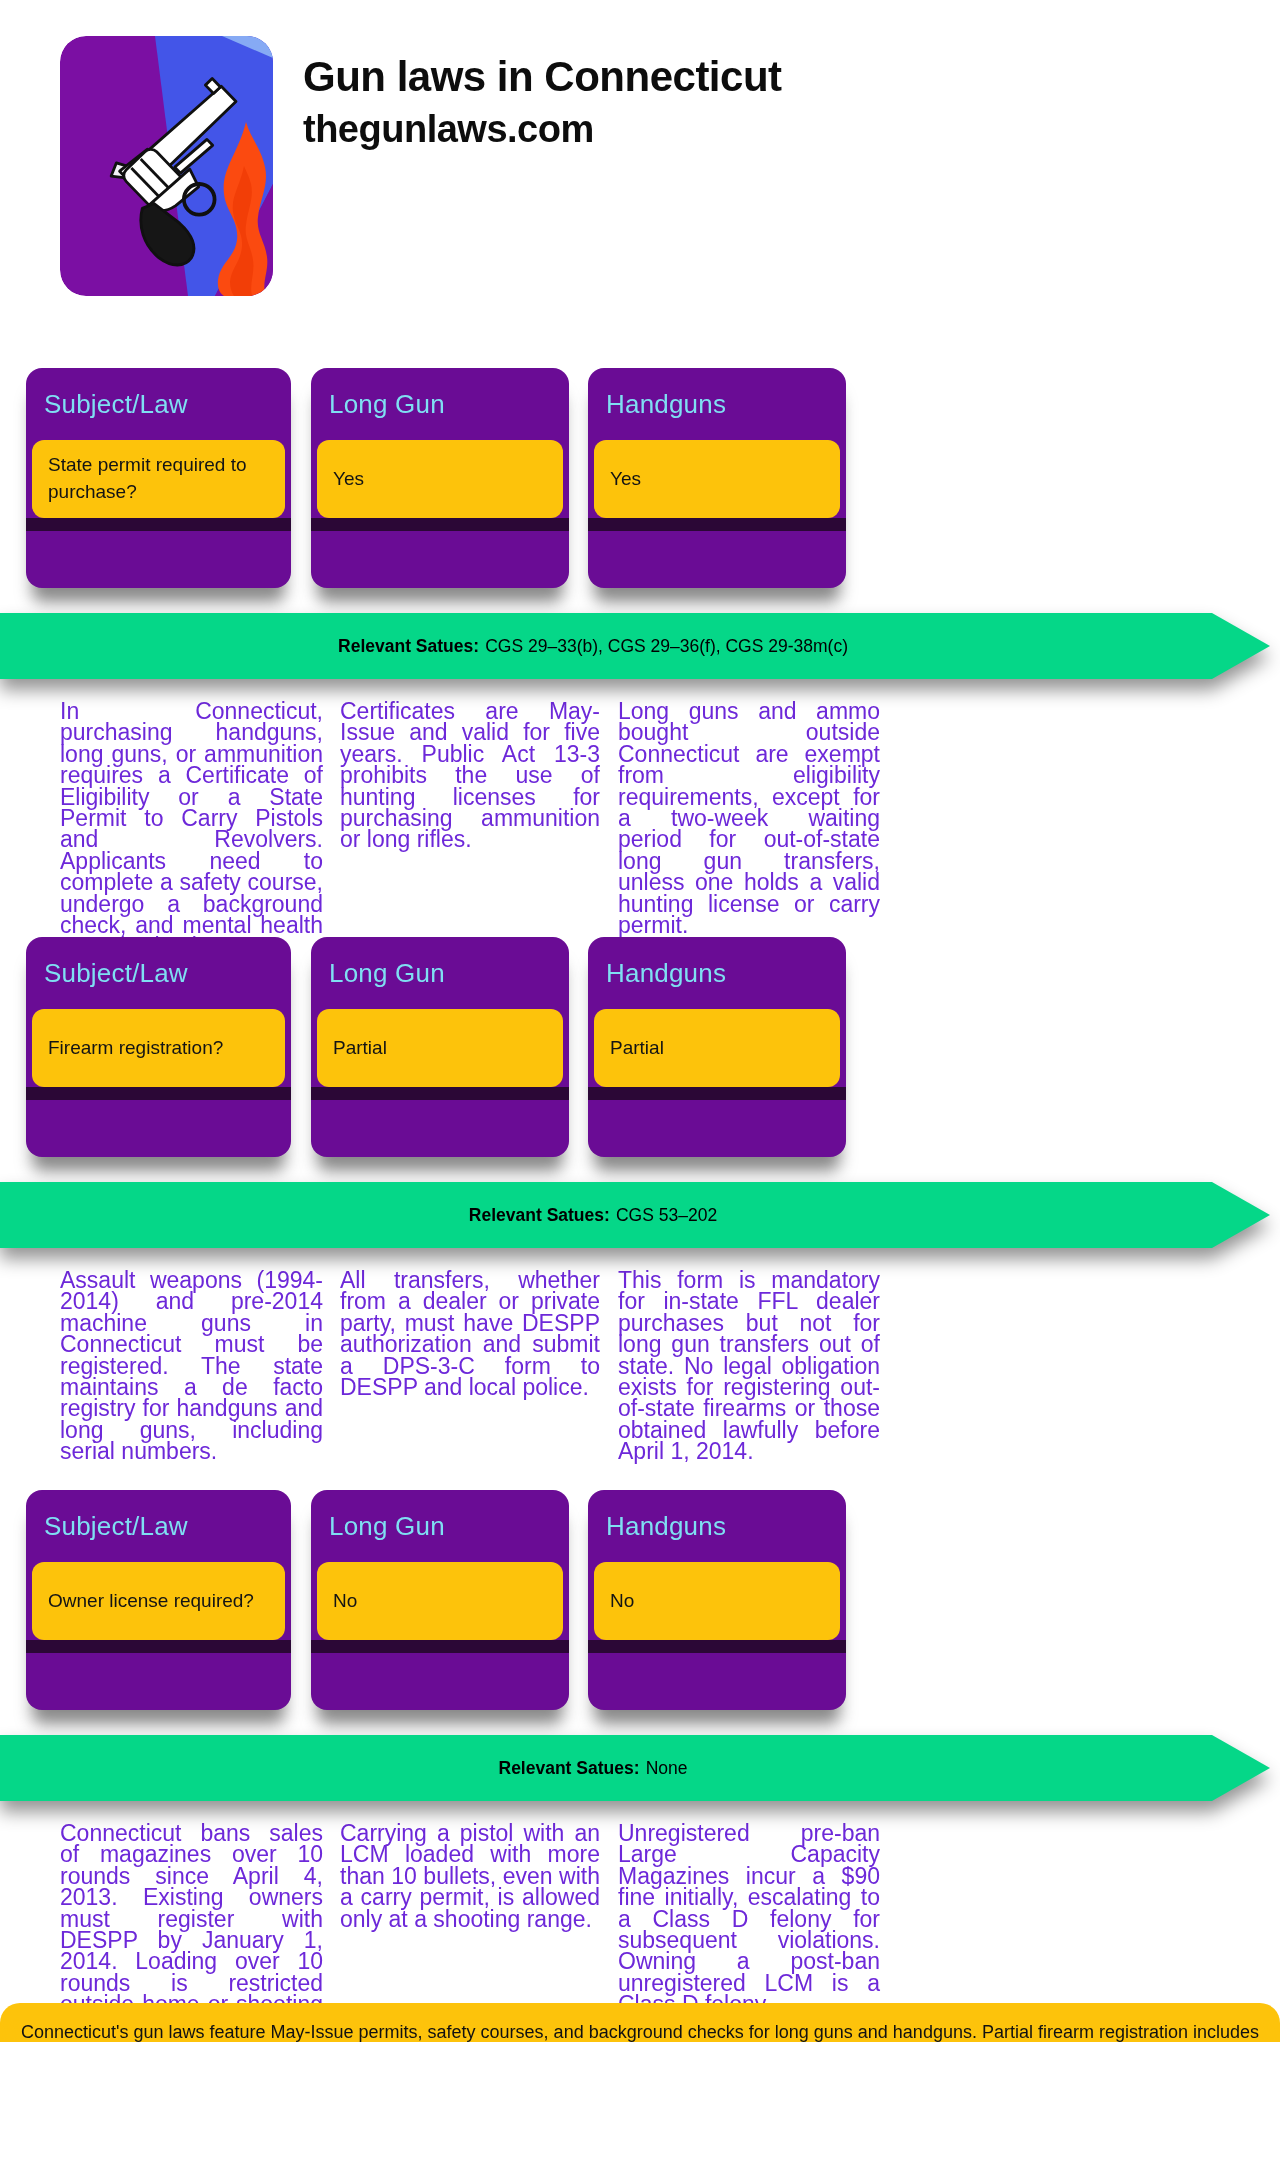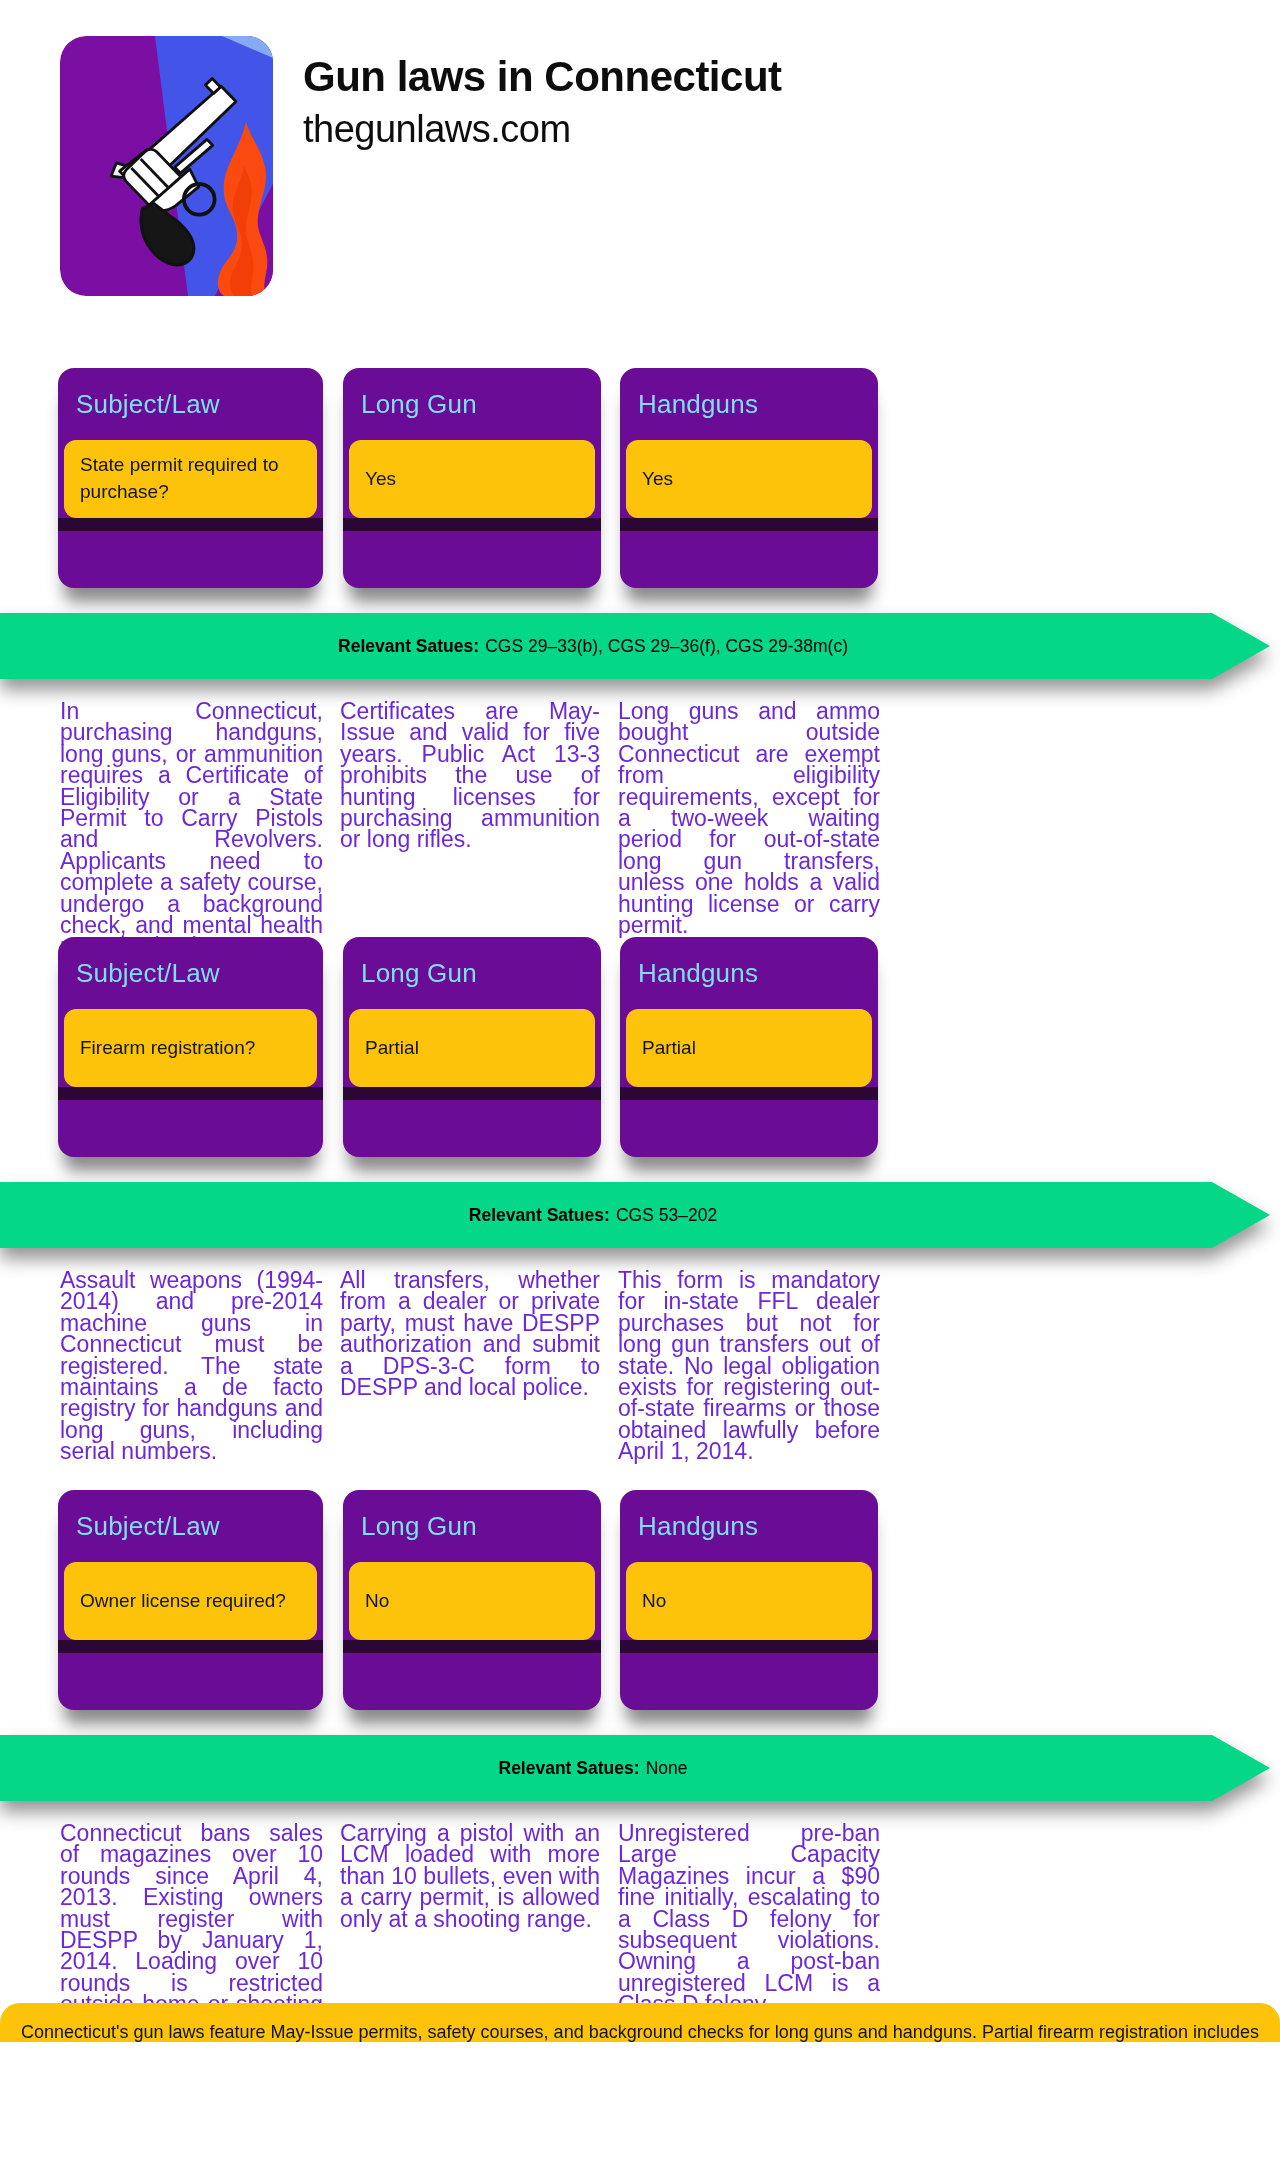--- a/index.html
+++ b/index.html
@@ -7,23 +7,23 @@
     width:1280px;height:2042px;overflow:hidden;background:#ffffff;
     display:flex;flex-direction:column;
     font-family:"Liberation Sans","DejaVu Sans",sans-serif;color:#1a1a1a;
   }
   
   .header{display:flex;align-items:flex-start;padding:36px 0 0 60px;}
   .logo{width:213px;height:260px;border-radius:26px;overflow:hidden;flex:0 0 auto;}
   .logo svg{display:block;}
   .titles{margin-left:30px;padding-top:14px;}
   .title{font-size:42px;font-weight:bold;line-height:1.3;color:#0d0d0d;letter-spacing:-0.5px;}
-  .site{font-size:38px;font-weight:normal;line-height:1.3;color:#0d0d0d;letter-spacing:-0.5px;}
-  
-  .cards-row{display:flex;padding-left:58px;}
+  .site{font-size:38px;font-weight:bold;line-height:1.3;color:#0d0d0d;letter-spacing:-0.5px;}
+  
+  .cards-row{display:flex;padding-left:26px;}
   .cards-row.first{margin-top:72px;}
   .cards-row.second{margin-top:56px;}
   .cards-row.third{margin-top:40px;}
   .card{
     background:#6A0C95;border-radius:16px;height:220px;display:flex;flex-direction:column;
     box-shadow:0 20px 16px -6px rgba(40,40,40,0.55);
   }
   .card.c1{width:265px;}
   .card.c2{width:258px;margin-left:20px;}
   .card.c3{width:258px;margin-left:19px;}

